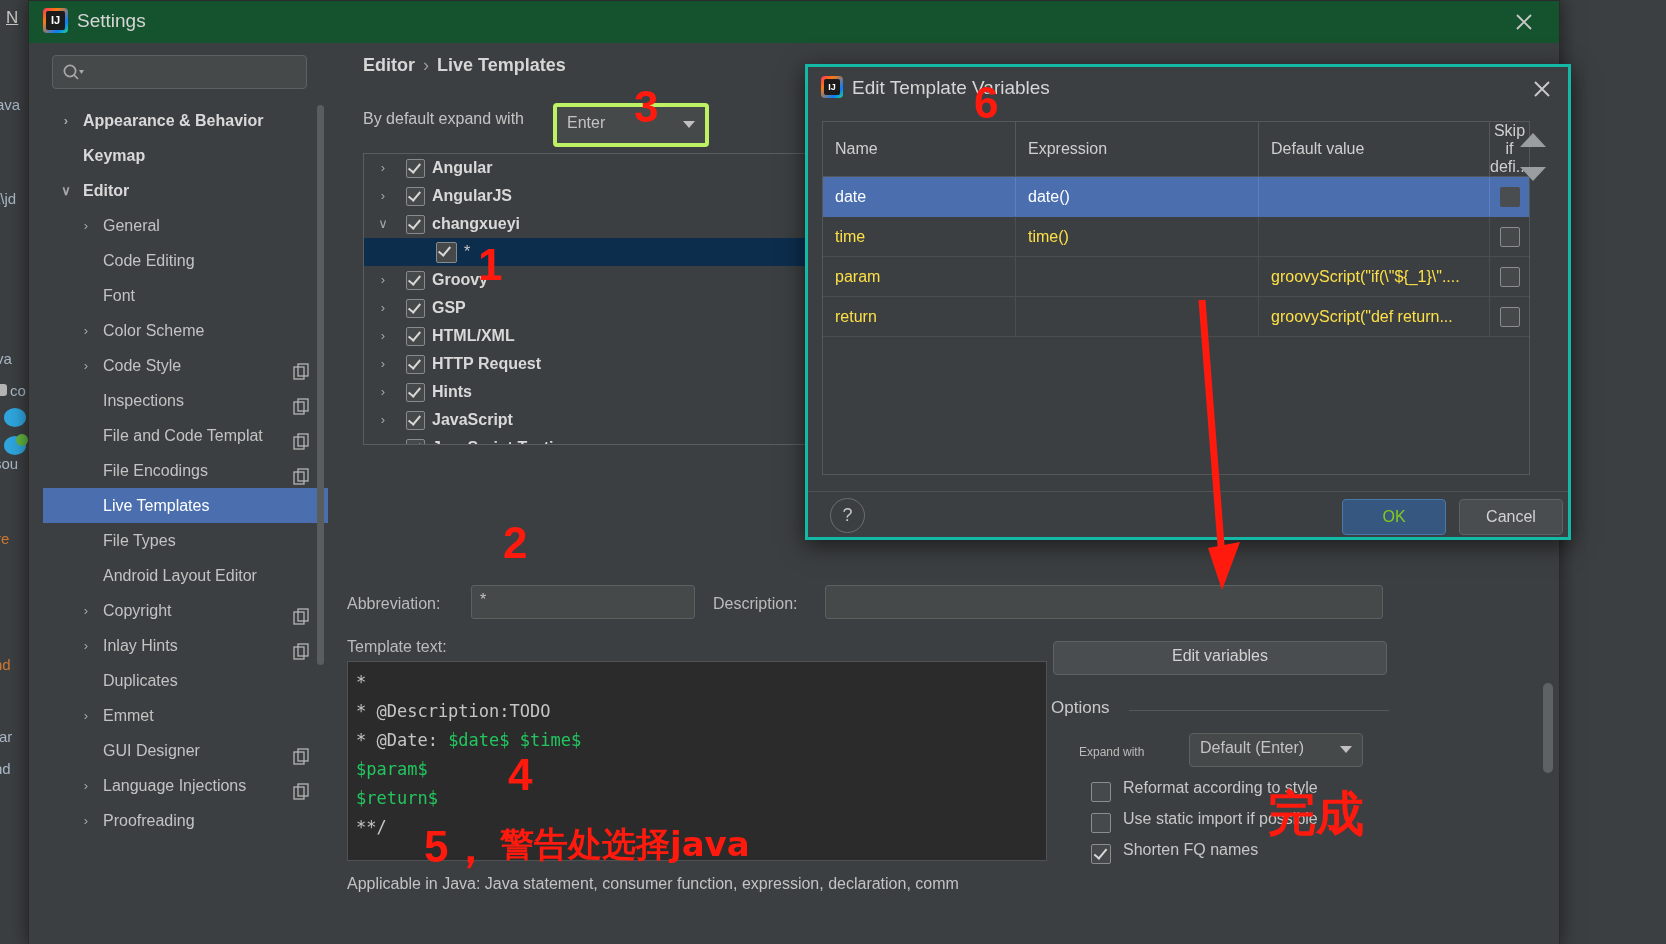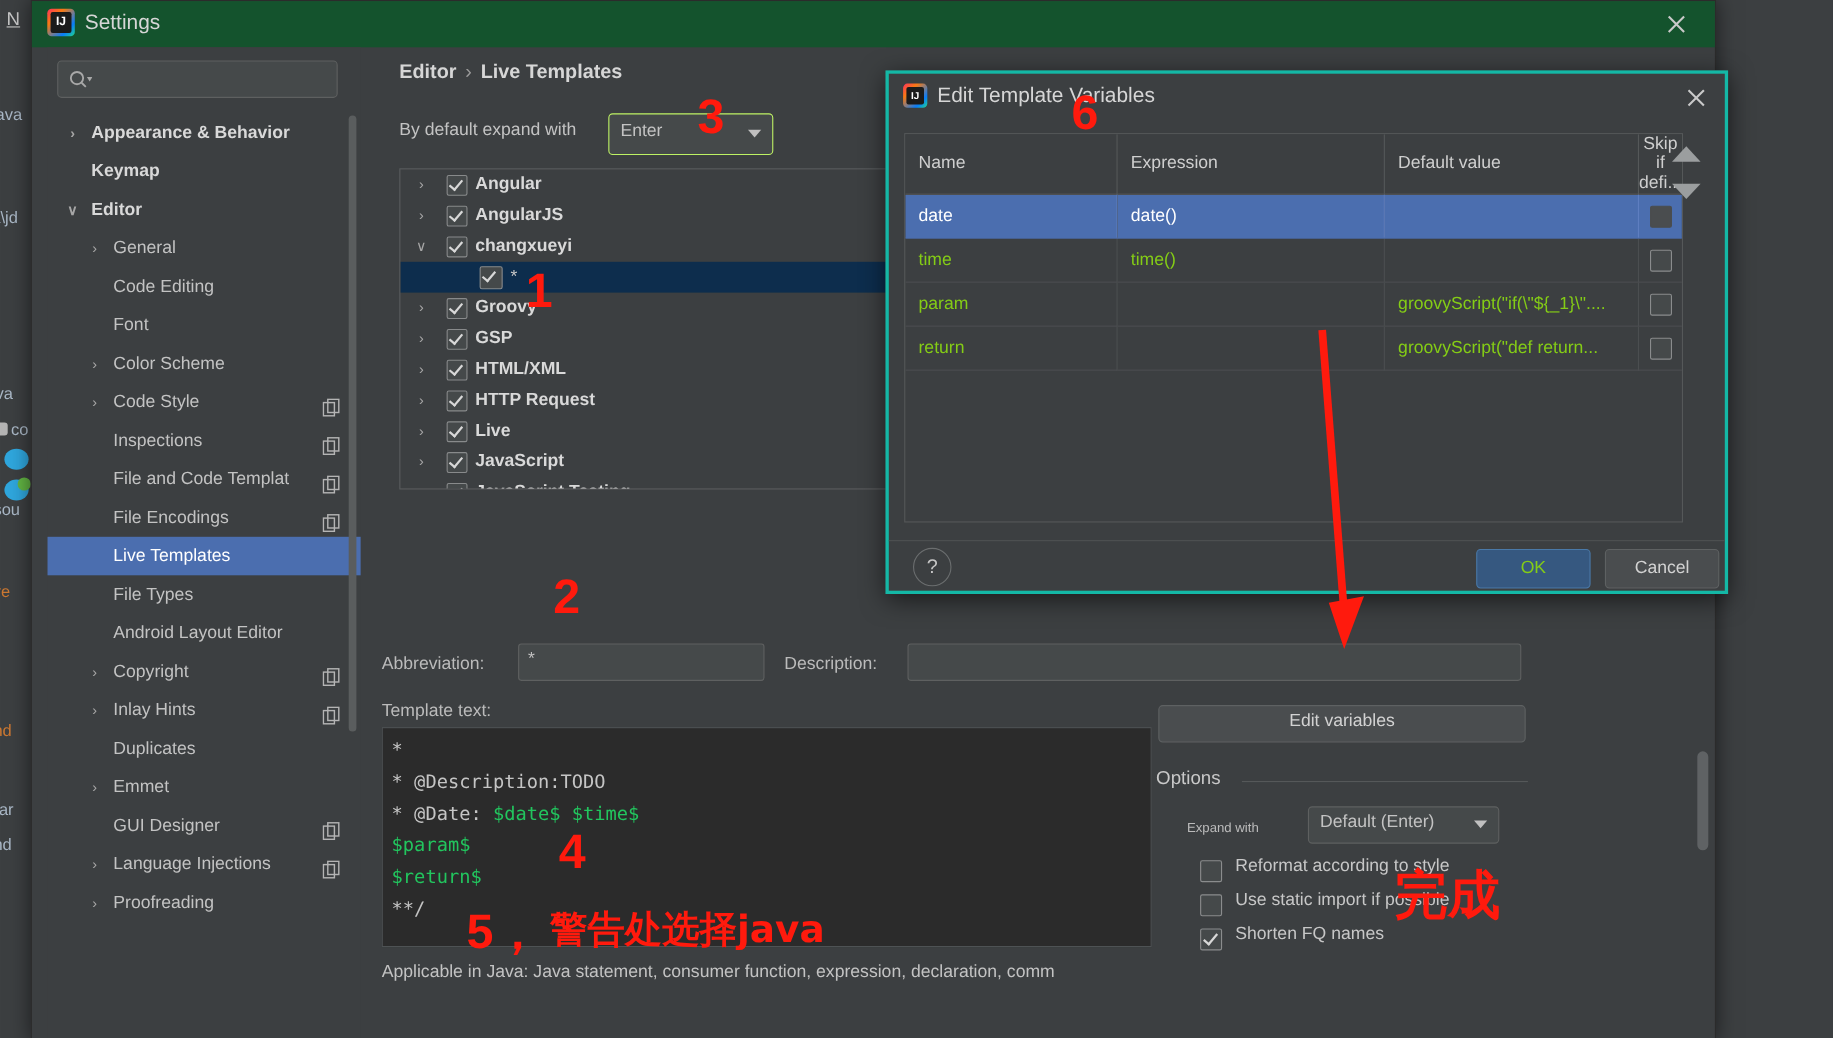--- a/index.html
+++ b/index.html
@@ -51,21 +51,21 @@
   .ind0 .arrow{left:16px;} .ind0 .lbl{left:40px;}
   .ind1 .arrow{left:36px;} .ind1 .lbl{left:60px;}
   #tree-scroll{position:absolute;right:4px;top:62px;width:7px;height:560px;background:#5a5d5e;border-radius:4px;}
   
   #pane{position:absolute;left:310px;top:42px;right:0;bottom:0;}
   #breadcrumb{position:absolute;left:24px;top:12px;font-size:18px;font-weight:bold;color:#d6d6d6;}
   #breadcrumb .sep{font-weight:normal;color:#9a9a9a;margin:0 8px;}
   #expand-row{position:absolute;left:24px;top:60px;}
   #expand-label{position:absolute;left:0;top:7px;font-size:16px;color:#c3c3c3;white-space:nowrap;}
   #expand-combo{position:absolute;left:190px;top:0;width:148px;height:36px;background:#45494a;
-     border:1px solid #bef264;border-radius:4px;cursor:pointer;}
+     border:4px solid #bef264;border-radius:4px;cursor:pointer;}
   #expand-combo .val{position:absolute;left:10px;top:7px;font-size:16px;color:#c3c3c3;}
   #expand-combo .tri{position:absolute;right:10px;top:14px;border-left:6px solid transparent;
      border-right:6px solid transparent;border-top:7px solid #c0c0c0;}
   
   #tmpl-list{position:absolute;left:24px;top:110px;width:690px;height:290px;background:#3c3f41;
      border:1px solid #5a5d5e;overflow:hidden;}
   .trow{position:relative;height:28px;line-height:28px;white-space:nowrap;cursor:pointer;font-size:16px;}
   .trow.sel{background:#0d2d4d;}
   .trow .arr{position:absolute;left:12px;top:0;width:14px;text-align:center;color:#a6a6a6;font-size:13px;}
   .trow .cb{position:absolute;top:5px;width:17px;height:17px;border:1px solid #888a8b;border-radius:2px;background:#45494a;}
@@ -114,21 +114,21 @@
   #dlg-title{position:absolute;left:44px;top:10px;font-size:19px;color:#d6d6d6;}
   #dlg-logo{position:absolute;left:13px;top:9px;width:22px;height:22px;border-radius:4px;
      background:linear-gradient(135deg,#fe315d 0%,#f97a12 30%,#087cfa 75%,#21d789 100%);}
   #dlg-logo:after{content:"IJ";position:absolute;left:3px;top:3px;width:16px;height:16px;background:#1b1b1b;
      color:#fff;font-size:9px;font-weight:bold;line-height:16px;text-align:center;border-radius:2px;}
   #dlg-close{position:absolute;right:12px;top:8px;width:28px;height:28px;cursor:pointer;}
   #vt-wrap{position:absolute;left:14px;top:54px;width:706px;height:352px;border:1px solid #555859;overflow:hidden;}
   #vt{width:100%;border-collapse:collapse;table-layout:fixed;}
   #vt th{height:35px;background:#3c3f41;color:#cfcfcf;font-size:16px;font-weight:normal;text-align:left;
      padding:0 0 0 12px;border-right:1px solid #555859;border-bottom:1px solid #555859;}
-  #vt td{height:39px;font-size:16px;color:#84cc16;padding:0 0 0 12px;border-right:1px solid #4b4e50;
+  #vt td{height:39px;font-size:16px;color:#fde047;padding:0 0 0 12px;border-right:1px solid #4b4e50;
      border-bottom:1px solid #4b4e50;overflow:hidden;white-space:nowrap;}
   #vt tr.sel td{background:#4b6eaf;color:#ffffff;border-bottom-color:#4b6eaf;border-right-color:#5e7ec0;}
   #vt td.skip{text-align:center;padding:0;}
   .skipbox{display:inline-block;width:18px;height:18px;border:1px solid #8a8c8d;border-radius:2px;
      background:#45494a;vertical-align:middle;}
   tr.sel .skipbox{background:#4a4d4f;border-color:#4a4d4f;}
   #vt-spin{position:absolute;right:14px;top:54px;width:40px;height:90px;}
   .spin-arrow{position:absolute;left:6px;width:0;height:0;cursor:pointer;}
   #spin-up{top:12px;border-left:13px solid transparent;border-right:13px solid transparent;border-bottom:14px solid #9b9e9f;}
   #spin-dn{top:46px;border-left:13px solid transparent;border-right:13px solid transparent;border-top:14px solid #9b9e9f;}
@@ -386,21 +386,21 @@
           <span class="tl">HTML/XML</span>
         </div>
         <div class="trow lvl0">
           <span class="arr">›</span>
           <span class="cb on"></span>
           <span class="tl">HTTP Request</span>
         </div>
         <div class="trow lvl0">
           <span class="arr">›</span>
           <span class="cb on"></span>
-          <span class="tl">Live</span>
+          <span class="tl">Hints</span>
         </div>
         <div class="trow lvl0">
           <span class="arr">›</span>
           <span class="cb on"></span>
           <span class="tl">JavaScript</span>
         </div>
         <div class="trow lvl0">
           <span class="arr">›</span>
           <span class="cb on"></span>
           <span class="tl">JavaScript Testing</span>

